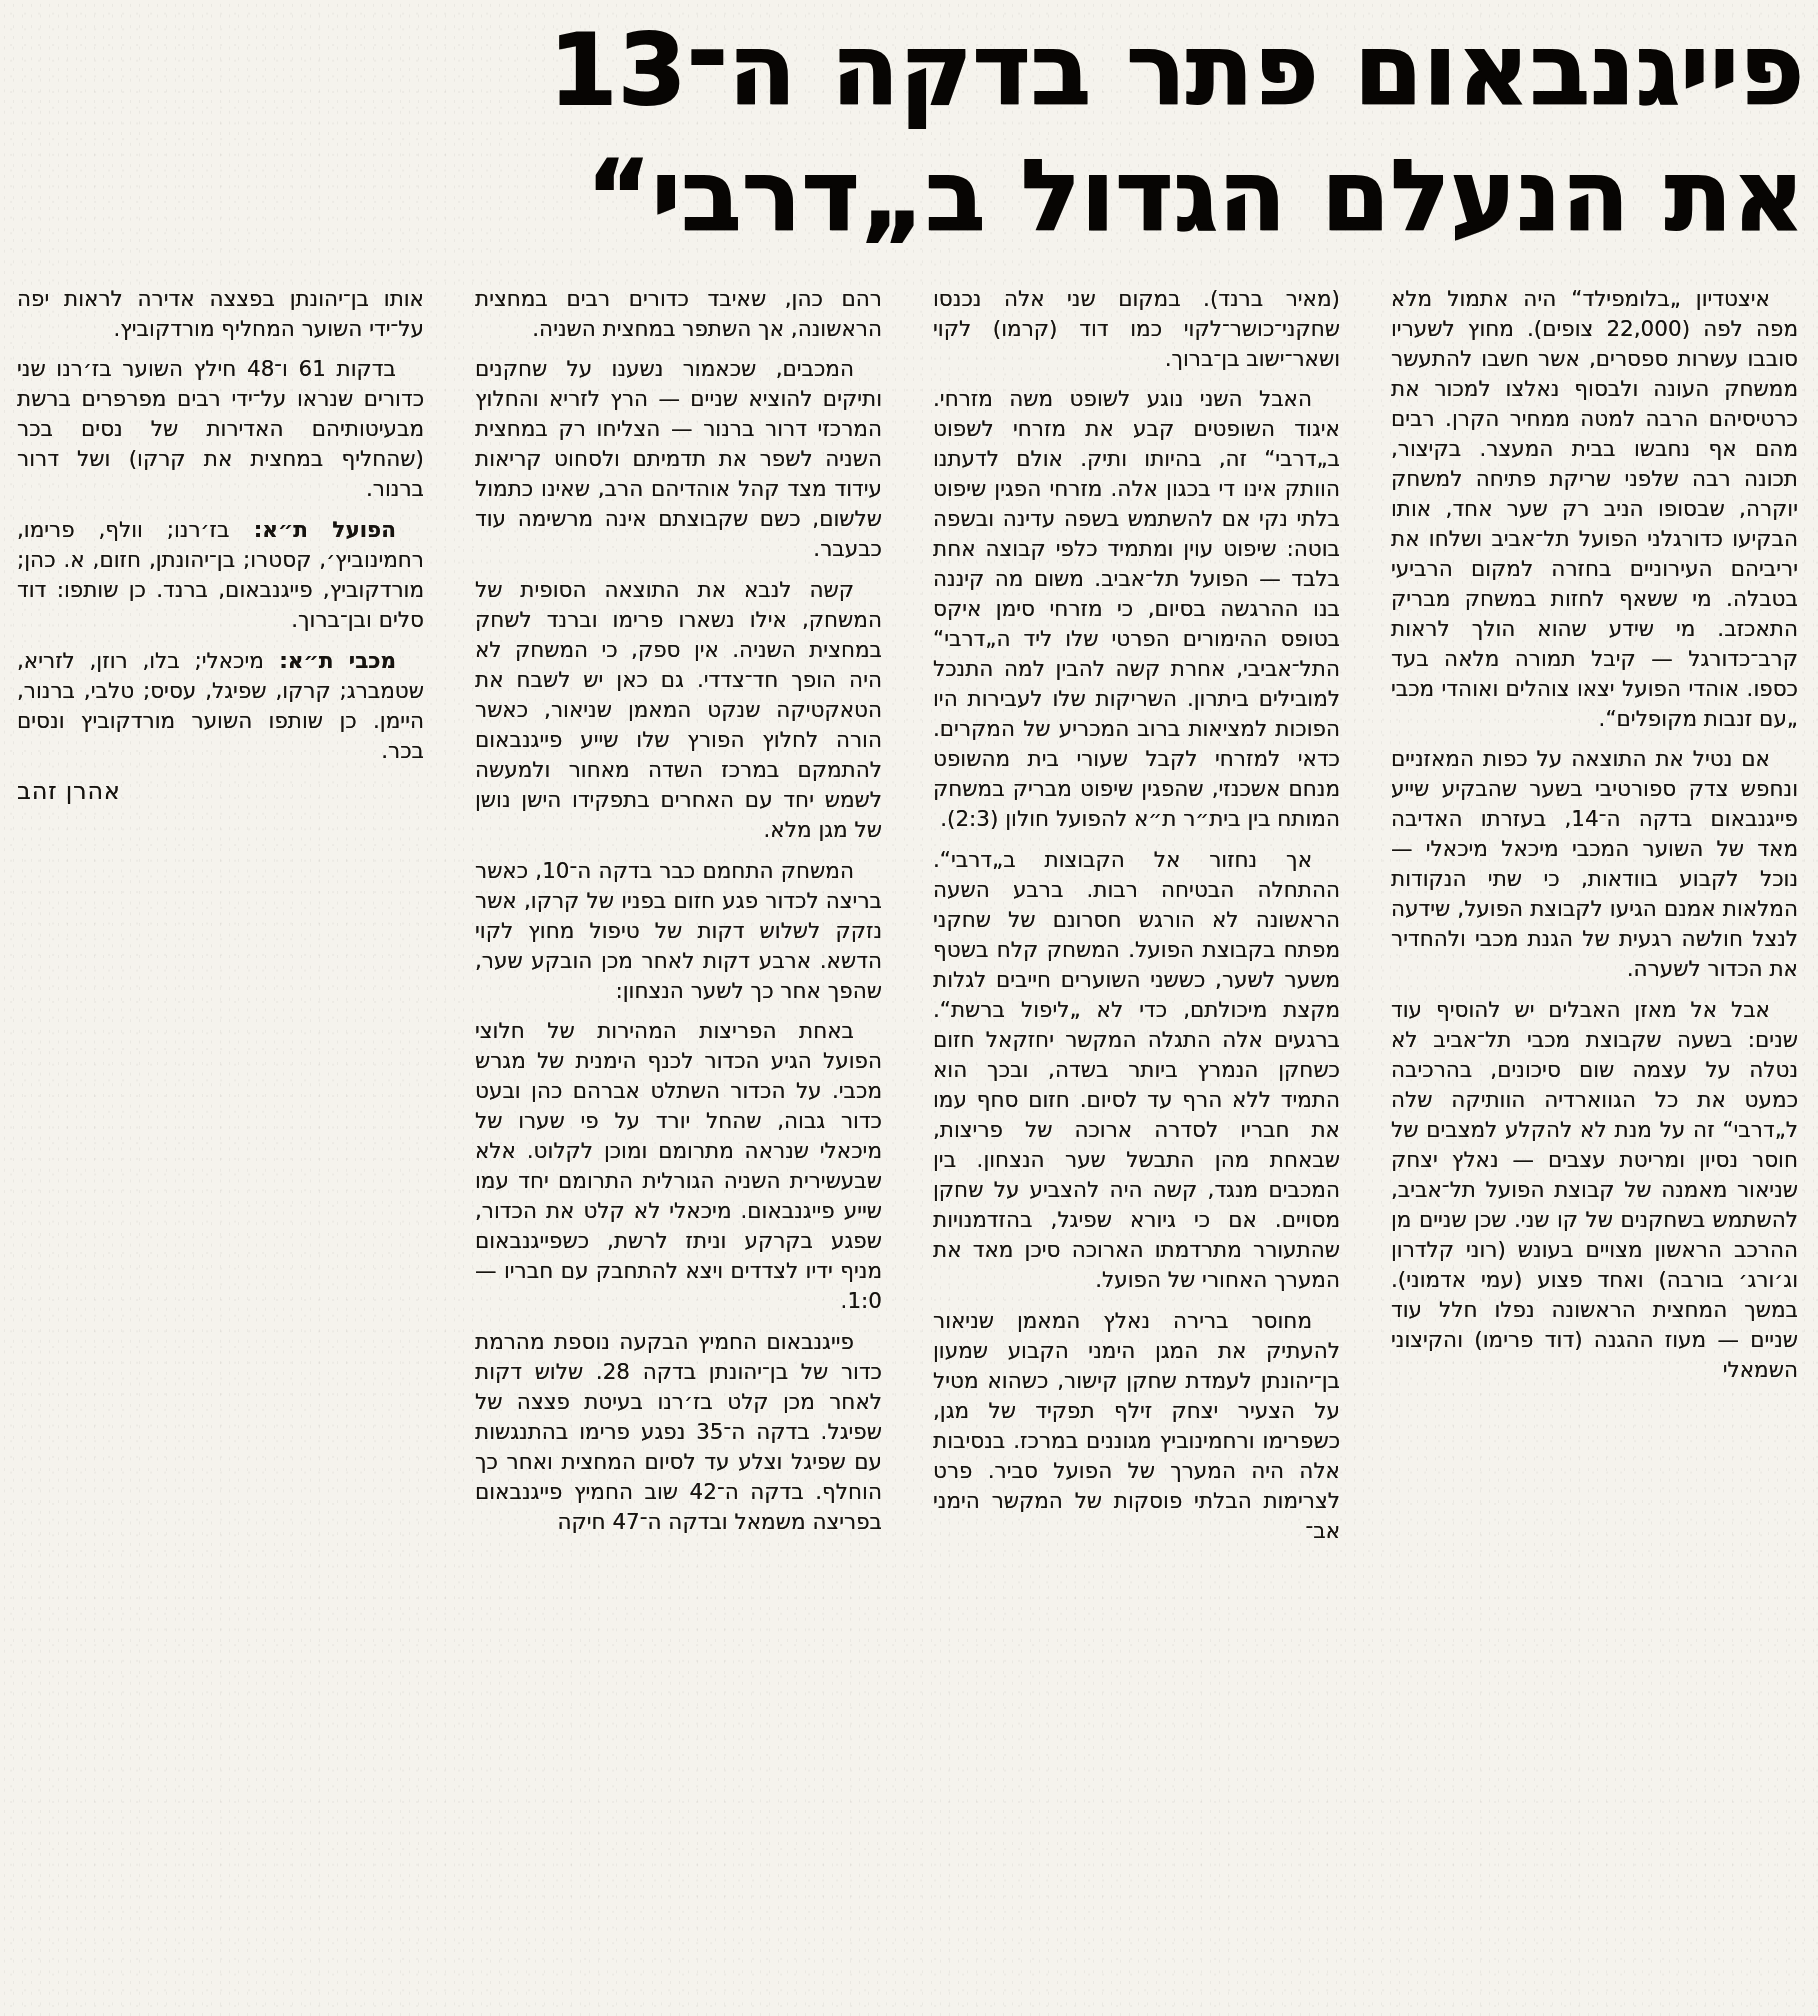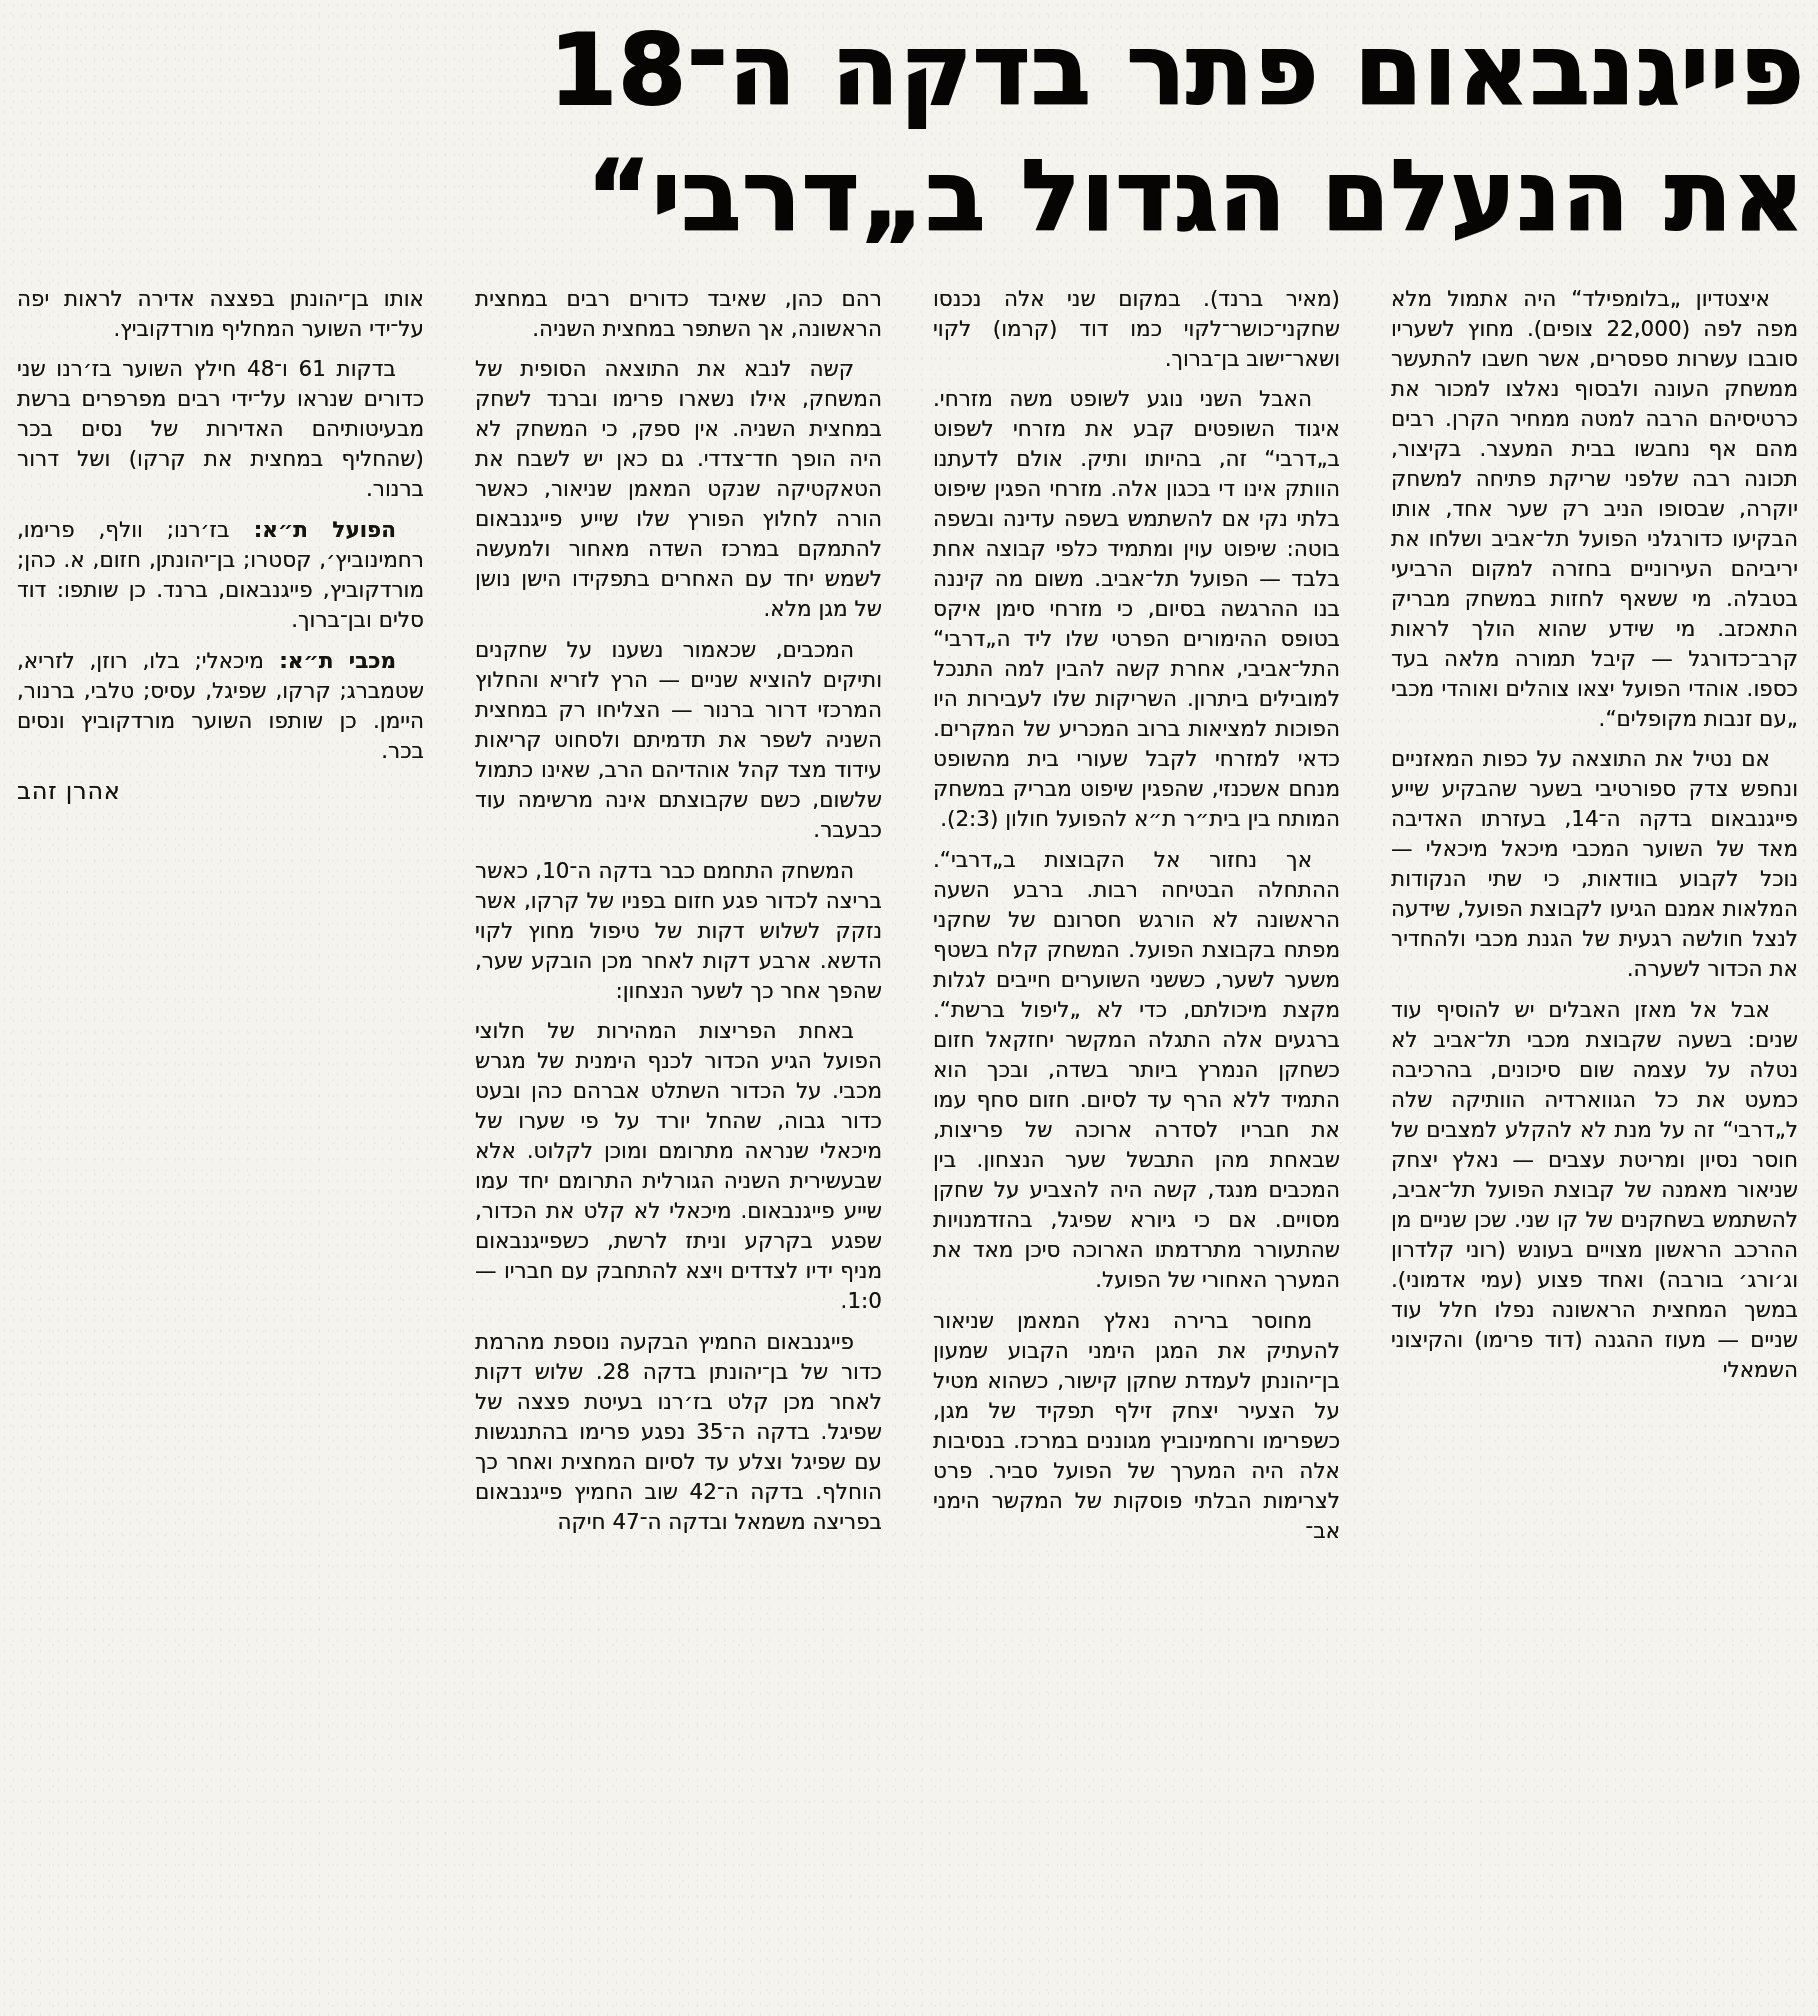--- a/index.html
+++ b/index.html
@@ -58,40 +58,40 @@
     margin-top:8.3px;
     letter-spacing:0.8px;
   }
 </style>
 </head>
 <body>
 
 <div class="page">
 
   <div class="headline">
-    <div>פייגנבאום פתר בדקה ה־18</div>
+    <div>פייגנבאום פתר בדקה ה־13</div>
     <div>את הנעלם הגדול ב„דרבי“</div>
   </div>
 
   <div class="cols">
     <div class="col" id="col0">
         <p class="para">איצטדיון „בלומפילד“ היה אתמול מלא מפה לפה (22,000 צופים). מחוץ לשעריו סובבו עשרות ספסרים, אשר חשבו להתעשר ממשחק העונה ולבסוף נאלצו למכור את כרטיסיהם הרבה למטה ממחיר הקרן. רבים מהם אף נחבשו בבית המעצר. בקיצור, תכונה רבה שלפני שריקת פתיחה למשחק יוקרה, שבסופו הניב רק שער אחד, אותו הבקיעו כדורגלני הפועל תל־אביב ושלחו את יריביהם העירוניים בחזרה למקום הרביעי בטבלה. מי ששאף לחזות במשחק מבריק התאכזב. מי שידע שהוא הולך לראות קרב־כדורגל — קיבל תמורה מלאה בעד כספו. אוהדי הפועל יצאו צוהלים ואוהדי מכבי „עם זנבות מקופלים“.</p>
         <p class="para">אם נטיל את התוצאה על כפות המאזניים ונחפש צדק ספורטיבי בשער שהבקיע שייע פייגנבאום בדקה ה־14, בעזרתו האדיבה מאד של השוער המכבי מיכאל מיכאלי — נוכל לקבוע בוודאות, כי שתי הנקודות המלאות אמנם הגיעו לקבוצת הפועל, שידעה לנצל חולשה רגעית של הגנת מכבי ולהחדיר את הכדור לשערה.</p>
         <p class="para">אבל אל מאזן האבלים יש להוסיף עוד שנים: בשעה שקבוצת מכבי תל־אביב לא נטלה על עצמה שום סיכונים, בהרכיבה כמעט את כל הגווארדיה הוותיקה שלה ל„דרבי“ זה על מנת לא להקלע למצבים של חוסר נסיון ומריטת עצבים — נאלץ יצחק שניאור מאמנה של קבוצת הפועל תל־אביב, להשתמש בשחקנים של קו שני. שכן שניים מן ההרכב הראשון מצויים בעונש (רוני קלדרון וג׳ורג׳ בורבה) ואחד פצוע (עמי אדמוני). במשך המחצית הראשונה נפלו חלל עוד שניים — מעוז ההגנה (דוד פרימו) והקיצוני השמאלי</p>
       </div>
     <div class="col" id="col1">
         <p class="para noindent">(מאיר ברנד). במקום שני אלה נכנסו שחקני־כושר־לקוי כמו דוד (קרמו) לקוי ושאר־ישוב בן־ברוך.</p>
         <p class="para">האבל השני נוגע לשופט משה מזרחי. איגוד השופטים קבע את מזרחי לשפוט ב„דרבי“ זה, בהיותו ותיק. אולם לדעתנו הוותק אינו די בכגון אלה. מזרחי הפגין שיפוט בלתי נקי אם להשתמש בשפה עדינה ובשפה בוטה: שיפוט עוין ומתמיד כלפי קבוצה אחת בלבד — הפועל תל־אביב. משום מה קיננה בנו ההרגשה בסיום, כי מזרחי סימן איקס בטופס ההימורים הפרטי שלו ליד ה„דרבי“ התל־אביבי, אחרת קשה להבין למה התנכל למובילים ביתרון. השריקות שלו לעבירות היו הפוכות למציאות ברוב המכריע של המקרים. כדאי למזרחי לקבל שעורי בית מהשופט מנחם אשכנזי, שהפגין שיפוט מבריק במשחק המותח בין בית״ר ת״א להפועל חולון (2:3).</p>
         <p class="para">אך נחזור אל הקבוצות ב„דרבי“. ההתחלה הבטיחה רבות. ברבע השעה הראשונה לא הורגש חסרונם של שחקני מפתח בקבוצת הפועל. המשחק קלח בשטף משער לשער, כששני השוערים חייבים לגלות מקצת מיכולתם, כדי לא „ליפול ברשת“. ברגעים אלה התגלה המקשר יחזקאל חזום כשחקן הנמרץ ביותר בשדה, ובכך הוא התמיד ללא הרף עד לסיום. חזום סחף עמו את חבריו לסדרה ארוכה של פריצות, שבאחת מהן התבשל שער הנצחון. בין המכבים מנגד, קשה היה להצביע על שחקן מסויים. אם כי גיורא שפיגל, בהזדמנויות שהתעורר מתרדמתו הארוכה סיכן מאד את המערך האחורי של הפועל.</p>
         <p class="para">מחוסר ברירה נאלץ המאמן שניאור להעתיק את המגן הימני הקבוע שמעון בן־יהונתן לעמדת שחקן קישור, כשהוא מטיל על הצעיר יצחק זילף תפקיד של מגן, כשפרימו ורחמינוביץ מגוננים במרכז. בנסיבות אלה היה המערך של הפועל סביר. פרט לצרימות הבלתי פוסקות של המקשר הימני אב־</p>
       </div>
     <div class="col" id="col2">
         <p class="para noindent">רהם כהן, שאיבד כדורים רבים במחצית הראשונה, אך השתפר במחצית השניה.</p>
+        <p class="para">המכבים, שכאמור נשענו על שחקנים ותיקים להוציא שניים — הרץ לזריא והחלוץ המרכזי דרור ברנור — הצליחו רק במחצית השניה לשפר את תדמיתם ולסחוט קריאות עידוד מצד קהל אוהדיהם הרב, שאינו כתמול שלשום, כשם שקבוצתם אינה מרשימה עוד כבעבר.</p>
         <p class="para">קשה לנבא את התוצאה הסופית של המשחק, אילו נשארו פרימו וברנד לשחק במחצית השניה. אין ספק, כי המשחק לא היה הופך חד־צדדי. גם כאן יש לשבח את הטאקטיקה שנקט המאמן שניאור, כאשר הורה לחלוץ הפורץ שלו שייע פייגנבאום להתמקם במרכז השדה מאחור ולמעשה לשמש יחד עם האחרים בתפקידו הישן נושן של מגן מלא.</p>
-        <p class="para">המכבים, שכאמור נשענו על שחקנים ותיקים להוציא שניים — הרץ לזריא והחלוץ המרכזי דרור ברנור — הצליחו רק במחצית השניה לשפר את תדמיתם ולסחוט קריאות עידוד מצד קהל אוהדיהם הרב, שאינו כתמול שלשום, כשם שקבוצתם אינה מרשימה עוד כבעבר.</p>
         <p class="para">המשחק התחמם כבר בדקה ה־10, כאשר בריצה לכדור פגע חזום בפניו של קרקו, אשר נזקק לשלוש דקות של טיפול מחוץ לקוי הדשא. ארבע דקות לאחר מכן הובקע שער, שהפך אחר כך לשער הנצחון:</p>
         <p class="para">באחת הפריצות המהירות של חלוצי הפועל הגיע הכדור לכנף הימנית של מגרש מכבי. על הכדור השתלט אברהם כהן ובעט כדור גבוה, שהחל יורד על פי שערו של מיכאלי שנראה מתרומם ומוכן לקלוט. אלא שבעשירית השניה הגורלית התרומם יחד עמו שייע פייגנבאום. מיכאלי לא קלט את הכדור, שפגע בקרקע וניתז לרשת, כשפייגנבאום מניף ידיו לצדדים ויצא להתחבק עם חבריו — 1:0.</p>
         <p class="para">פייגנבאום החמיץ הבקעה נוספת מהרמת כדור של בן־יהונתן בדקה 28. שלוש דקות לאחר מכן קלט בז׳רנו בעיטת פצצה של שפיגל. בדקה ה־35 נפגע פרימו בהתנגשות עם שפיגל וצלע עד לסיום המחצית ואחר כך הוחלף. בדקה ה־42 שוב החמיץ פייגנבאום בפריצה משמאל ובדקה ה־47 חיקה</p>
       </div>
     <div class="col" id="col3">
         <p class="para noindent">אותו בן־יהונתן בפצצה אדירה לראות יפה על־ידי השוער המחליף מורדקוביץ.</p>
         <p class="para">בדקות 61 ו־48 חילץ השוער בז׳רנו שני כדורים שנראו על־ידי רבים מפרפרים ברשת מבעיטותיהם האדירות של נסים בכר (שהחליף במחצית את קרקו) ושל דרור ברנור.</p>
         <p class="para"><b class="lead">הפועל ת״א: </b>בז׳רנו; וולף, פרימו, רחמינוביץ׳, קסטרו; בן־יהונתן, חזום, א. כהן; מורדקוביץ, פייגנבאום, ברנד. כן שותפו: דוד סלים ובן־ברוך.</p>
         <p class="para"><b class="lead">מכבי ת״א: </b>מיכאלי; בלו, רוזן, לזריא, שטמברג; קרקו, שפיגל, עסיס; טלבי, ברנור, היימן. כן שותפו השוער מורדקוביץ ונסים בכר.</p>
         <div class="byline">אהרן זהב</div>

